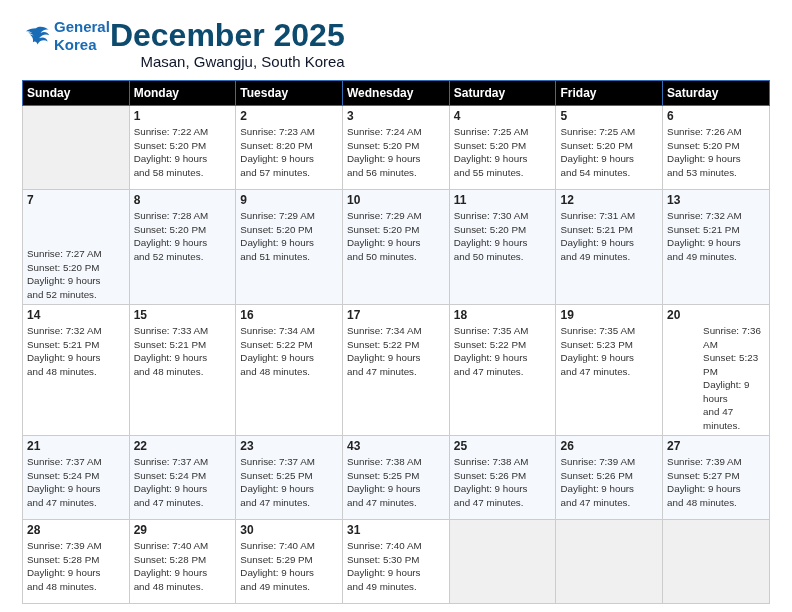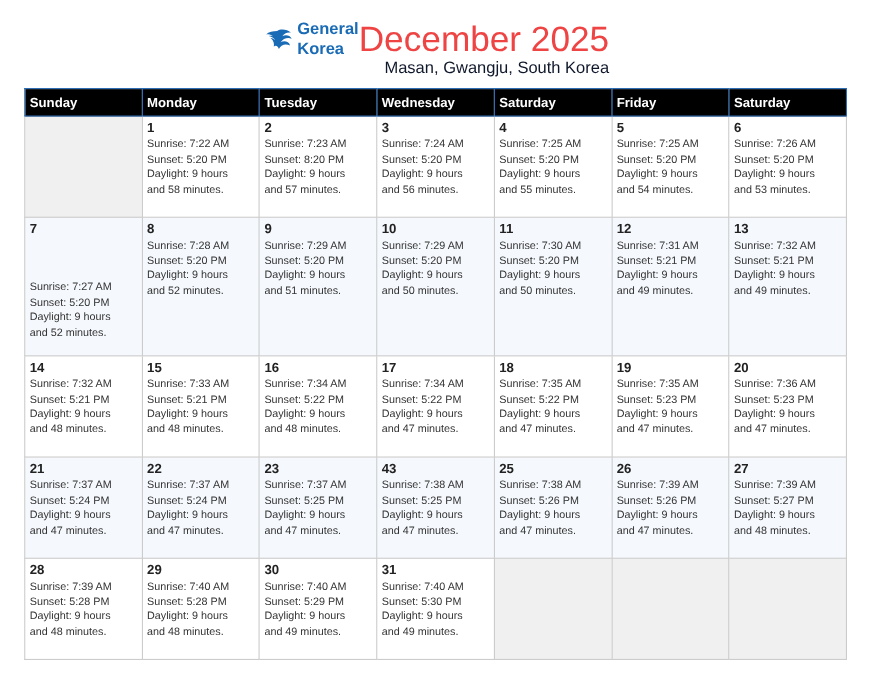--- a/index.html
+++ b/index.html
@@ -12,21 +12,21 @@
     }
     .page {
       width: 792px;
       height: 612px;
       padding: 18px 22px 12px 22px;
       display: flex;
       flex-direction: column;
     }
     .header {
       display: flex;
-      justify-content: center;
+      justify-content: flex-start;
       align-items: flex-start;
       margin-bottom: 10px;
     }
     .logo {
       display: flex;
       align-items: center;
       gap: 4px;
     }
     .logo-text {
       font-size: 15px;
@@ -36,22 +36,22 @@
     .logo-text span { color: #1a6bb5; font-weight: bold; }
     .logo-bird {
       width: 28px;
       height: 22px;
     }
     .title-block {
       text-align: right;
     }
     .month-title {
       font-size: 32px;
-      font-weight: normal;
-      color: #ef4444;
+      font-weight: bold;
+      color: #0c4a6e;
       line-height: 1.1;
     }
     .location {
       font-size: 15px;
       color: #0f172a;
     }
     .calendar {
       width: 100%;
       border-collapse: collapse;
       flex: 1;
@@ -265,21 +265,21 @@
           </td>
           <td>
             <div class="cell-date">19</div>
             <div class="cell-info" style="white-space: pre-line;">Sunrise: 7:35 AM
 Sunset: 5:23 PM
 Daylight: 9 hours
 and 47 minutes.</div>
           </td>
           <td>
             <div class="cell-date">20</div>
-            <div class="cell-info" style="white-space: pre-line;">Sunrise: 7:36 AM
+            <div class="cell-info" style="white-space: pre-line; margin-left: 36px;">Sunrise: 7:36 AM
 Sunset: 5:23 PM
 Daylight: 9 hours
 and 47 minutes.</div>
           </td>
         </tr>
         <tr>
           <td>
             <div class="cell-date">21</div>
             <div class="cell-info" style="white-space: pre-line;">Sunrise: 7:37 AM
 Sunset: 5:24 PM

